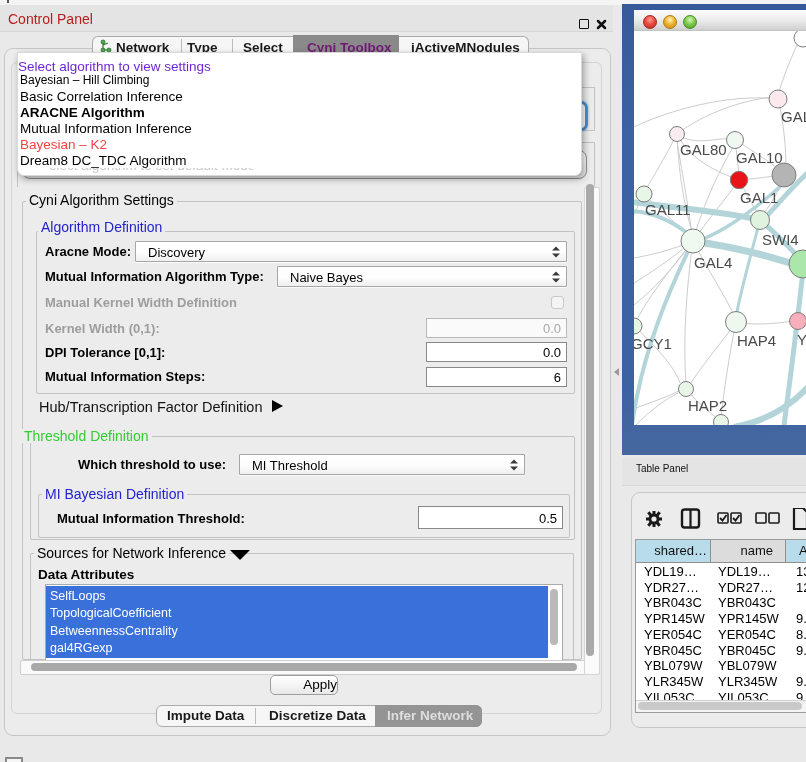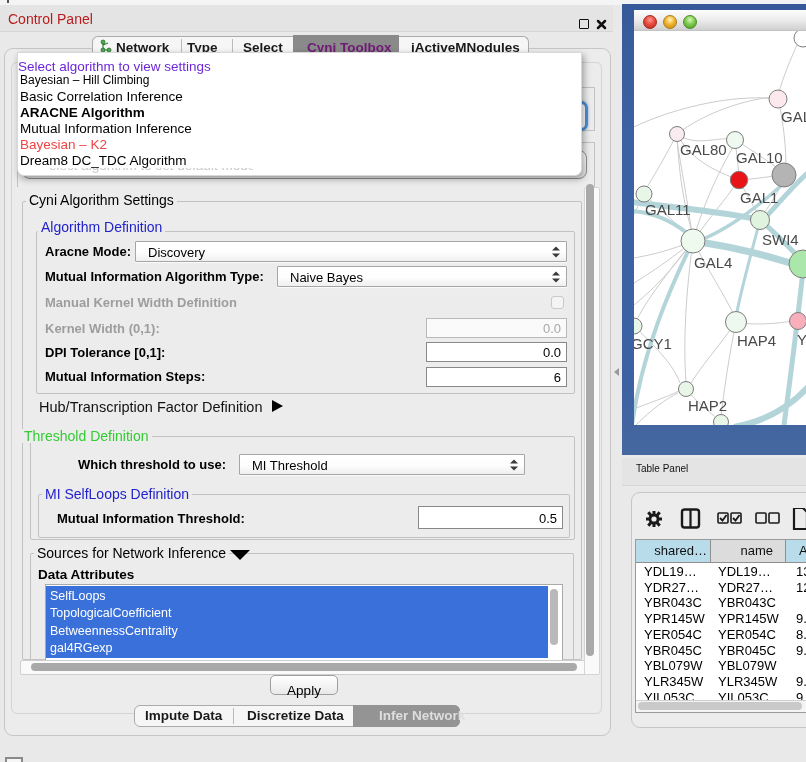--- a/index.html
+++ b/index.html
@@ -123,21 +123,21 @@
 <div class="abs lbl bold" style="left:78px;top:457px;">Which threshold to use:</div>
 <div class="combo" style="left:239px;top:454px;width:284px;height:19px;">
   <span class="ctext">MI Threshold</span>
   <span class="spin" style="left:270px;">
       <span class="up"></span>
       <span class="dn"></span>
     </span>
 </div>
 
 <div class="groupbox" style="left:38px;top:494px;width:530px;height:42px;"></div>
-<div class="gtitle" style="left:42px;top:487px;color:#2222cc;">MI SelfLoops Definition</div>
+<div class="gtitle" style="left:42px;top:487px;color:#2222cc;">MI Bayesian Definition</div>
 
 <div class="abs lbl bold" style="left:57px;top:511px;">Mutual Information Threshold:</div>
 <div class="input" style="left:418px;top:506px;width:143px;height:21px;">
     <span>0.5</span>
   </div>
 
 <div class="groupbox" style="left:30px;top:553px;width:542px;height:107px;border-bottom:0;border-radius:2px 2px 0 0;"></div>
 <div class="gtitle" style="left:34px;top:546px;color:#000;">Sources for Network Inference</div>
 <div class="abs" style="left:230px;top:550px;width:0;height:0;border-left:10px solid transparent;border-right:10px solid transparent;border-top:10px solid #000;"></div>
 <div class="abs bold" style="left:38px;top:567px;font-size:13.5px;">Data Attributes</div>
@@ -165,30 +165,30 @@
   <div class="abs" style="left:2px;top:68px;font-size:13.5px;color:#000;">Mutual Information Inference</div>
   <div class="abs" style="left:2px;top:84px;font-size:13.5px;color:#ef4444;">Bayesian – K2</div>
   <div class="abs" style="left:2px;top:100px;font-size:13.5px;color:#000;">Dream8 DC_TDC Algorithm</div>
 </div>
 
 <div class="abs" style="left:48px;top:168px;width:205px;height:7px;overflow:hidden;">
   <div style="position:absolute;left:-8px;top:-10px;font-size:13.5px;color:#c9c9c9;white-space:nowrap;">Select algorithm to set default mode</div>
 </div>
 
 <div class="abs" style="left:270px;top:675px;width:66px;height:18px;border:1px solid #9e9e9e;border-radius:5px;background:linear-gradient(#fff,#f2f2f2 60%,#e8e8e8);">
-  <div style="text-align:center;font-size:13.5px;color:#000;margin-top:7px;">Apply</div>
-</div>
-
-<div id="bottomtabs" class="abs" style="left:134px;top:705px;width:327px;height:22px;">
+  <div style="text-align:right;font-size:13.5px;color:#000;margin-top:1px;">Apply</div>
+</div>
+
+<div id="bottomtabs" class="abs" style="left:156px;top:705px;width:327px;height:22px;">
   <div class="abs" style="left:0;top:0;width:324px;height:20px;background:#f6f6f6;border:1px solid #ababab;border-radius:6px;"></div>
   <div class="abs" style="left:99px;top:3px;width:1px;height:16px;background:#bbb;"></div>
   <div class="abs" style="left:219px;top:0;width:107px;height:22px;background:#949494;border-radius:0 6px 6px 0;"></div>
   <div class="abs" style="left:11px;top:3px;font-size:13.5px;font-weight:600;color:#1a1a1a;">Impute Data</div>
   <div class="abs" style="left:113px;top:3px;font-size:13.5px;font-weight:600;color:#1a1a1a;">Discretize Data</div>
-  <div class="abs" style="left:231px;top:3px;font-size:13.5px;font-weight:600;color:#dedede;margin-left:14px;">Infer Network</div>
+  <div class="abs" style="left:231px;top:3px;font-size:13.5px;font-weight:600;color:#dedede;">Infer Network</div>
 </div>
 
 <div class="abs" style="left:5px;top:757px;width:14px;height:10px;border:2px solid #8a8a8a;background:#f6f6f6;"></div>
 
 <div class="abs" style="left:614px;top:368px;width:0;height:0;border-top:4px solid transparent;border-bottom:4px solid transparent;border-right:5px solid #9a9a9a;"></div>
 
 <div class="abs" style="left:622px;top:4px;width:184px;height:451px;background:linear-gradient(#365a99,#3d62a3 30%,#3d62a3 85%,#46689f);"></div>
 <div class="abs" style="left:634px;top:10px;width:172px;height:21px;background:linear-gradient(#fdfdfd,#ededed 45%,#d2d2d2 92%,#bebebe);border-bottom:1px solid #9a9a9a;">
   <div class="abs" style="left:9px;top:4.5px;width:12px;height:12px;border-radius:50%;background:radial-gradient(circle at 50% 32%, #f98d87 8%, #ea4b40 45%, #c02e22 90%);border:0.5px solid #a02a20;"></div>
   <div class="abs" style="left:29px;top:4.5px;width:12px;height:12px;border-radius:50%;background:radial-gradient(circle at 50% 32%, #ffe9a8 8%, #eeb42f 45%, #d08c12 90%);border:0.5px solid #ad7c14;"></div>

